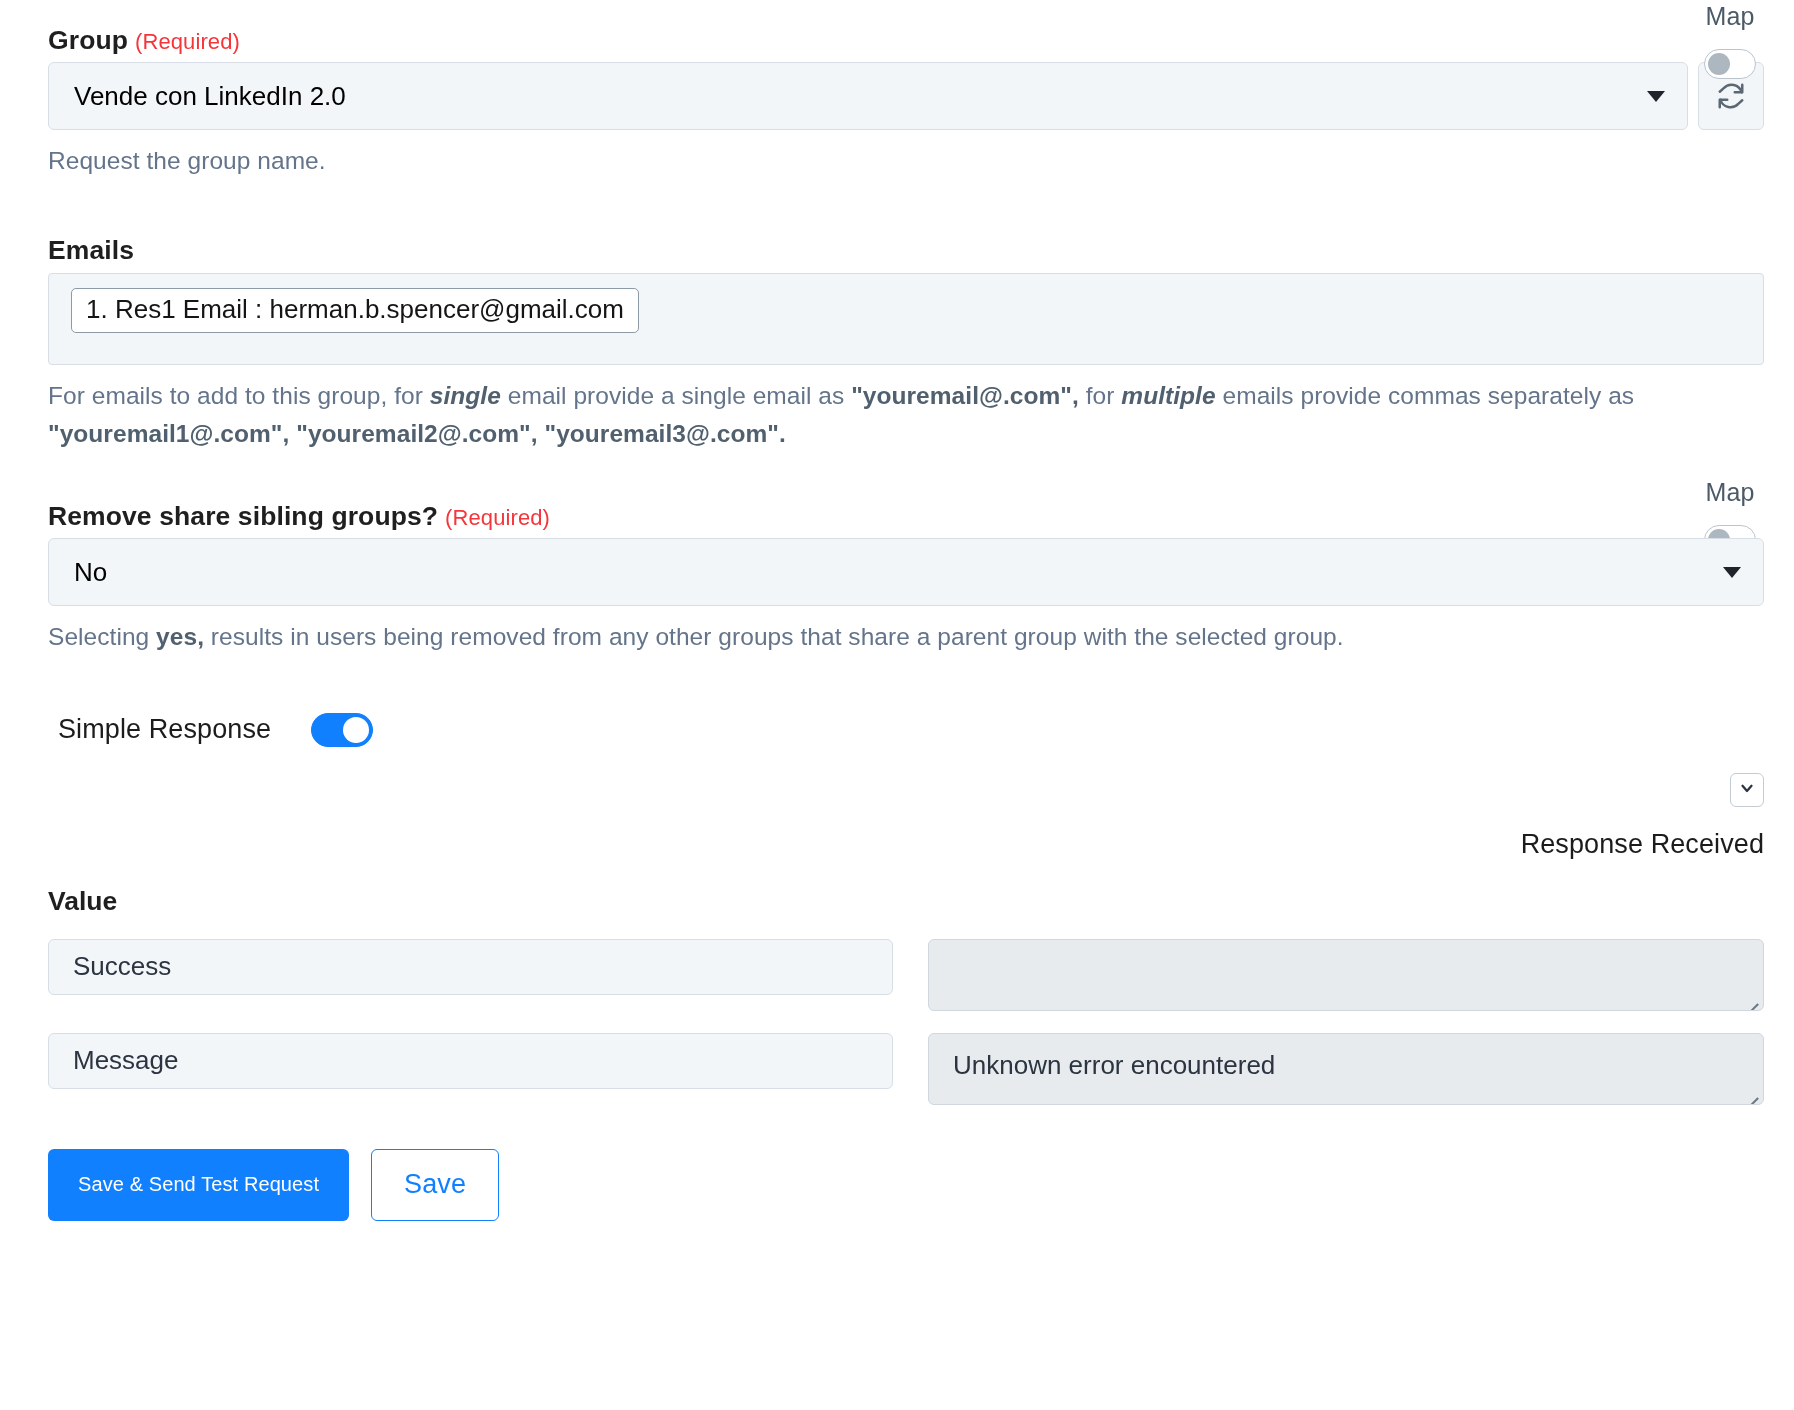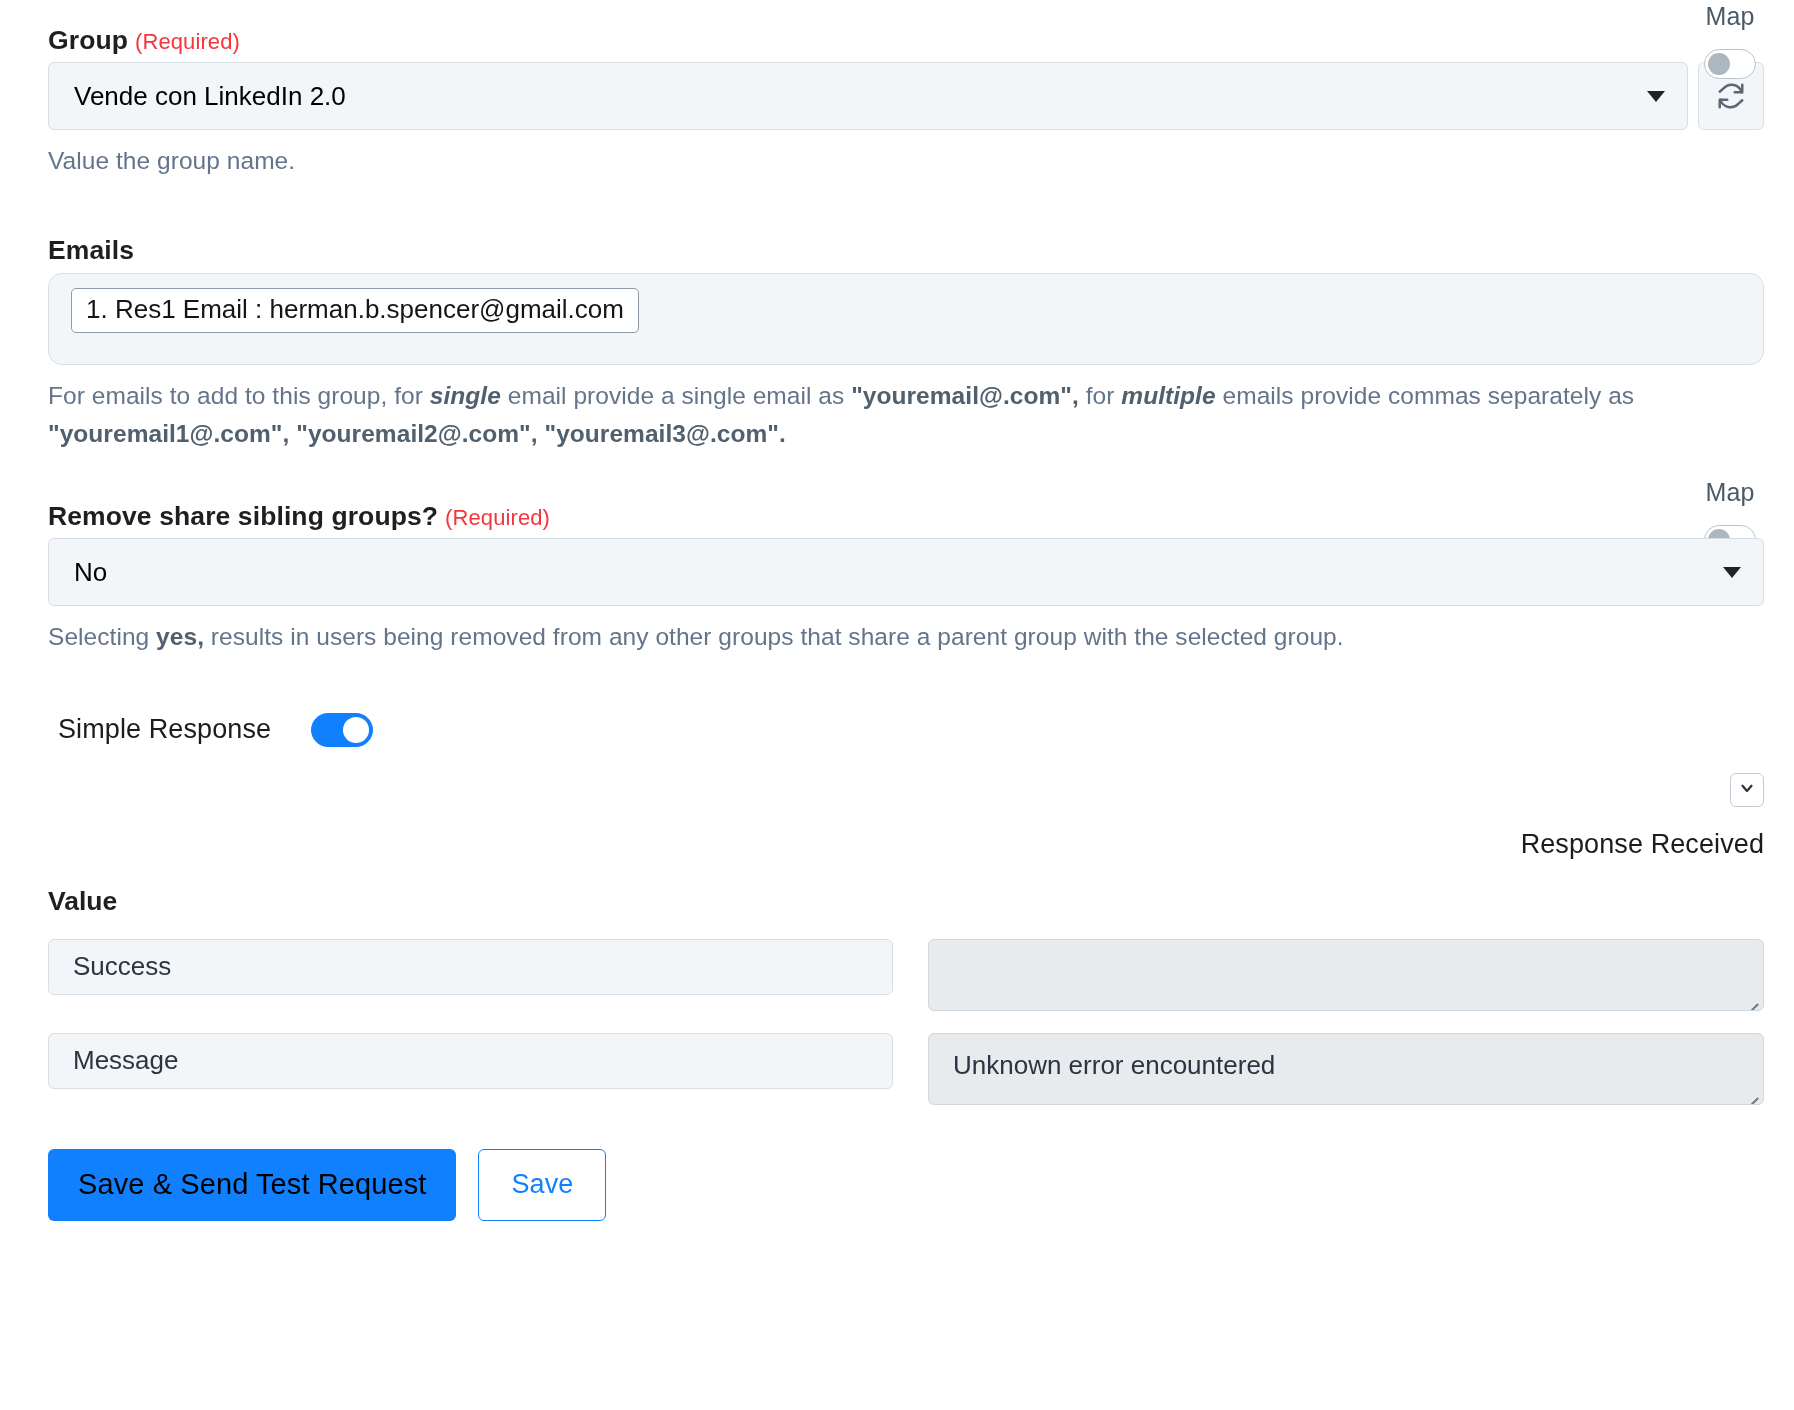--- a/index.html
+++ b/index.html
@@ -129,21 +129,21 @@
     align-items: center;
     justify-content: center;
     cursor: pointer;
     flex: none;
   }
   .refresh-btn svg { display: block; }
 
   .tokens-box {
     background: #f3f6f9;
     border: 1px solid #d7dee5;
-    border-radius: 14px;
+    border-radius: 4px;
     min-height: 92px;
     padding: 14px 20px 18px 22px;
     display: flex;
     align-items: flex-start;
     flex-wrap: wrap;
     gap: 10px;
     cursor: text;
   }
   .token {
     background: #ffffff;
@@ -269,26 +269,26 @@
 
   
   .btn-row {
     display: flex;
     align-items: center;
     gap: 22px;
     margin-top: 44px;
   }
   .btn-primary {
     background: #1080ff;
-    color: #000000;
+    color: #ffffff;
     border: none;
     border-radius: 6px;
     height: 72px;
     padding: 0 30px;
-    font-size: 29px;
+    font-size: 20px;
     font-family: "Liberation Sans", sans-serif;
     cursor: pointer;
     letter-spacing: .1px;
   }
   .btn-secondary {
     background: #ffffff;
     color: #1080ff;
     border: 1.5px solid #1080ff;
     border-radius: 6px;
     height: 72px;
@@ -331,21 +331,21 @@
           <svg width="30" height="30" viewBox="0 0 24 24" fill="none" stroke="#5b6874" stroke-width="2" stroke-linecap="round" stroke-linejoin="round">
             <polyline points="21 3 21 9 15 9"></polyline>
             <path d="M20.5 9A8.5 8.5 0 0 0 6.2 5.7L3 8.6"></path>
             <polyline points="3 21 3 15 9 15"></polyline>
             <path d="M3.5 15a8.5 8.5 0 0 0 14.3 3.3L21 15.4"></path>
           </svg>
         </span>
       </div>
     </div>
 
-    <div class="helper">Value the group name.</div>
+    <div class="helper">Request the group name.</div>
   </div>
 
   <div class="sp-48"></div>
 
   <div class="field">
     <div class="label-row">
       <div class="field-label">Emails</div>
     </div>
 
     <div class="tokens-box">

